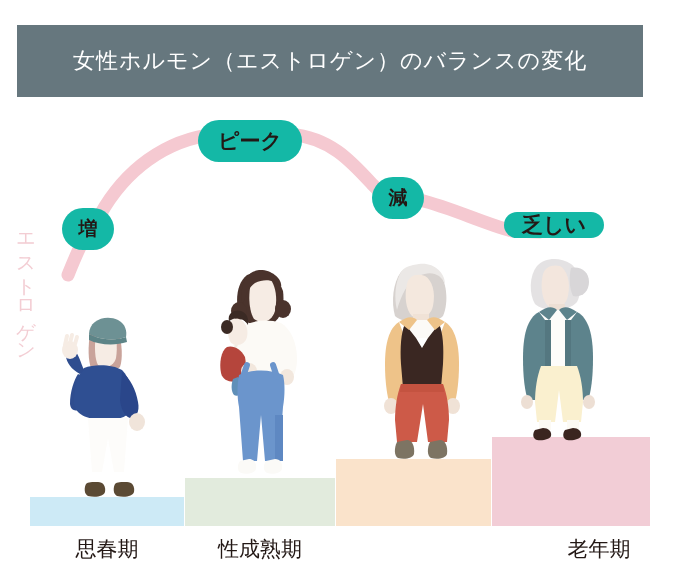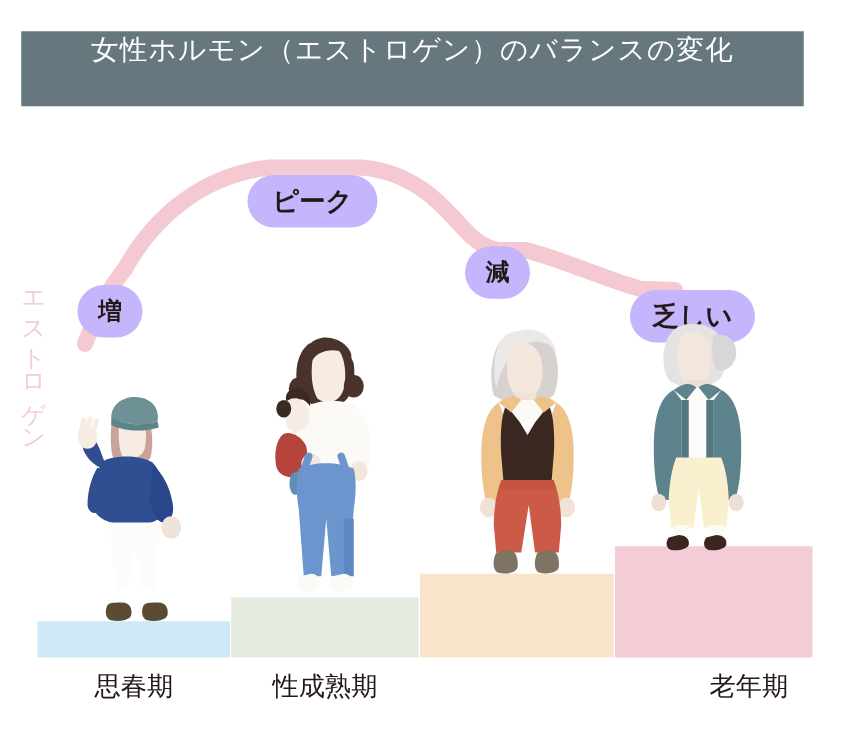--- a/index.html
+++ b/index.html
@@ -7,23 +7,23 @@
     width:680px;height:583px;
     background:#ffffff;
     font-family:"DejaVu Sans","Liberation Sans",sans-serif;
     overflow:hidden;
     position:relative;
   }
   #stage{position:relative;width:680px;height:583px;}
 
   
   .title-bar{
-    position:absolute;left:17px;top:25px;width:626px;height:60px;
+    position:absolute;left:17px;top:25px;width:626px;height:72px;
     background:#66777e;
-    display:flex;justify-content:center;
+    display:flex;align-items:center;justify-content:center;
     box-sizing:border-box;
   }
   .title-text{
     color:#ffffff;
     font-size:22px;
     letter-spacing:1px;
     font-weight:500;
     white-space:nowrap;
   }
 
@@ -40,33 +40,32 @@
     text-orientation:upright;
     white-space:nowrap;
   }
 
   
   .curve-svg{position:absolute;left:0;top:0;width:680px;height:583px;pointer-events:none;}
 
   
   .pill{
     position:absolute;
-    background:#c4b5fd;
+    background:#14b8a6;
     border-radius:999px;
     display:flex;align-items:center;justify-content:center;
     color:#231815;
     font-weight:700;
     white-space:nowrap;
     box-sizing:border-box;
-    margin-top:20px;
   }
   .pill-zou{left:62px;top:208px;width:52px;height:42px;font-size:19px;}
   .pill-peak{left:198px;top:120px;width:104px;height:42px;font-size:21px;}
   .pill-gen{left:372px;top:177px;width:52px;height:42px;font-size:19px;}
-  .pill-toboshii{left:504px;top:212px;width:100px;height:42px;font-size:21px;}
+  .pill-toboshii{left:504px;top:212px;width:100px;height:26px;font-size:21px;}
 
   
   .step{position:absolute;}
   .step-1{left:30px;top:497px;width:154px;height:29px;background:#cdeaf6;}
   .step-2{left:185px;top:478px;width:150px;height:48px;background:#e2ebdd;}
   .step-3{left:336px;top:459px;width:155px;height:67px;background:#fae3cb;}
   .step-4{left:492px;top:437px;width:158px;height:89px;background:#f2cdd6;}
 
   
   .stage-label{

